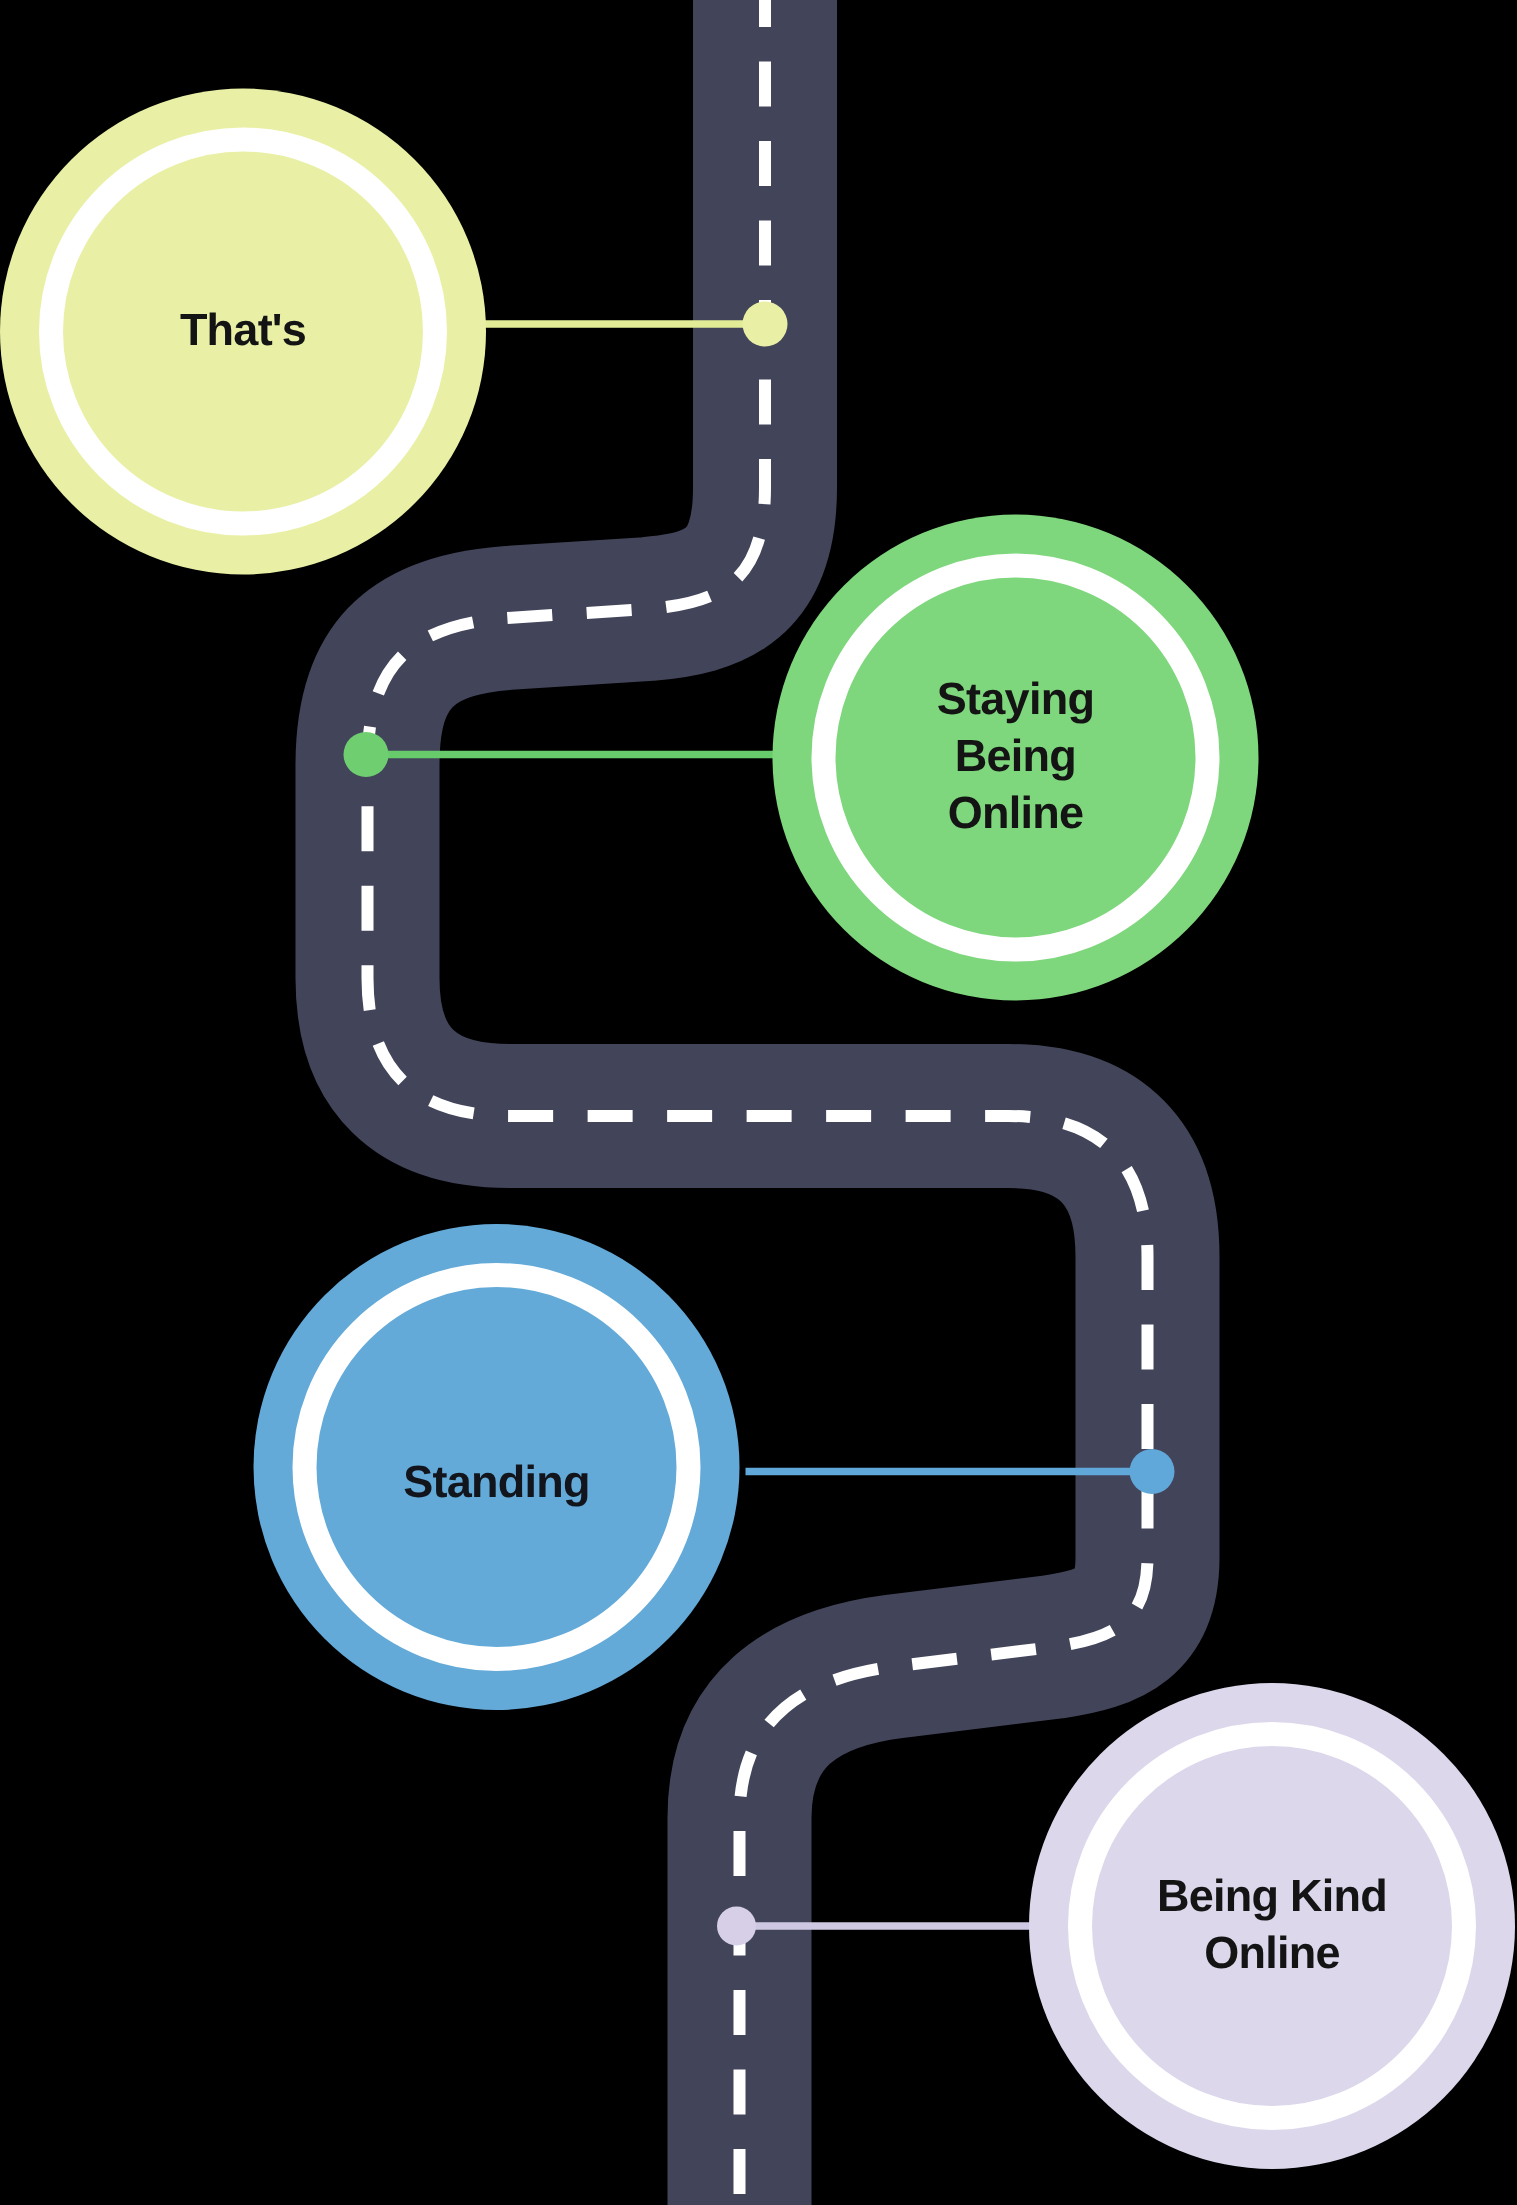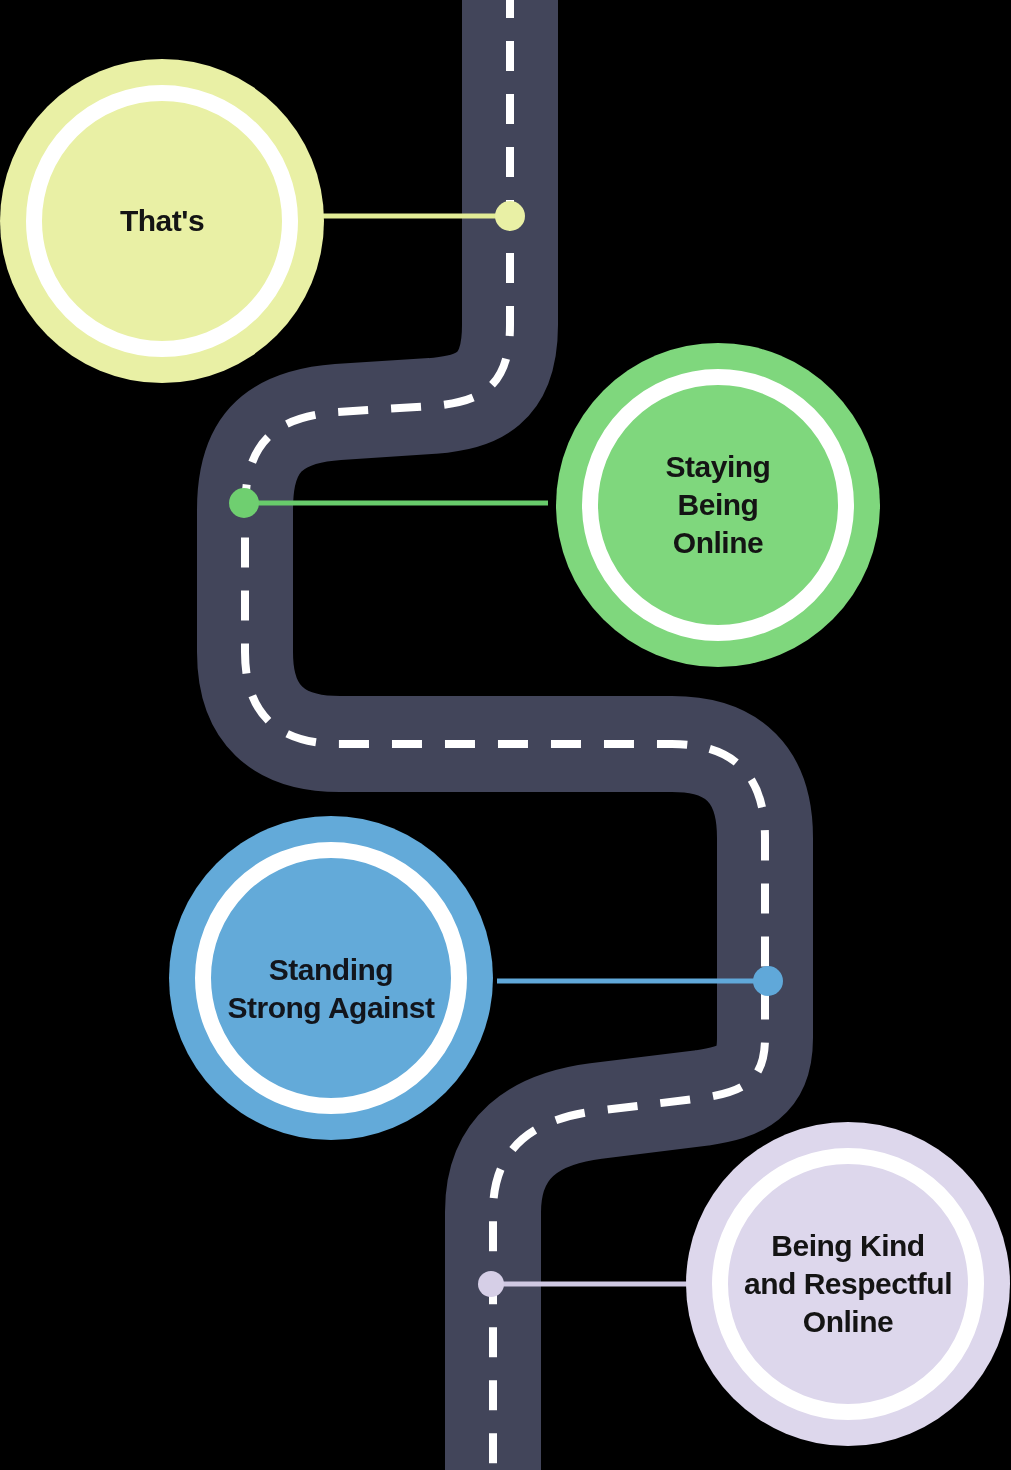--- a/index.html
+++ b/index.html
@@ -87,42 +87,40 @@
   </svg>
 
   <div class="milestone" style="left: 0px; top: 59px; background: rgb(233, 240, 165);">
     <div class="ring" style="border-color: rgb(255, 255, 255);">
       <div class="label" style="color: rgb(20, 20, 20);">
         <span>That's</span>
       </div>
     </div>
   </div>
 
-  <div class="milestone" style="left: 556px; top: 343px; background: rgb(127, 215, 125);">
+  <div class="milestone" style="left: 515px; top: 343px; background: rgb(127, 215, 125);">
     <div class="ring" style="border-color: rgb(255, 255, 255);">
       <div class="label" style="color: rgb(20, 20, 20);">
         <span>Staying</span>
         <span>Being</span>
         <span>Online</span>
       </div>
     </div>
   </div>
 
   <div class="milestone" style="left: 169px; top: 816px; background: rgb(99, 170, 217);">
     <div class="ring" style="border-color: rgb(255, 255, 255);">
       <div class="label" style="color: rgb(18, 21, 28); margin-top: 22px;">
         <span>Standing</span>
-        <span>Strong Against</span>
       </div>
     </div>
   </div>
 
   <div class="milestone" style="left: 686px; top: 1122px; background: rgb(221, 215, 236);">
     <div class="ring" style="border-color: rgb(255, 255, 255);">
       <div class="label" style="color: rgb(20, 20, 20);">
         <span>Being Kind</span>
-        <span>and Respectful</span>
         <span>Online</span>
       </div>
     </div>
   </div>
 
 </div>
 
 </body></html>

